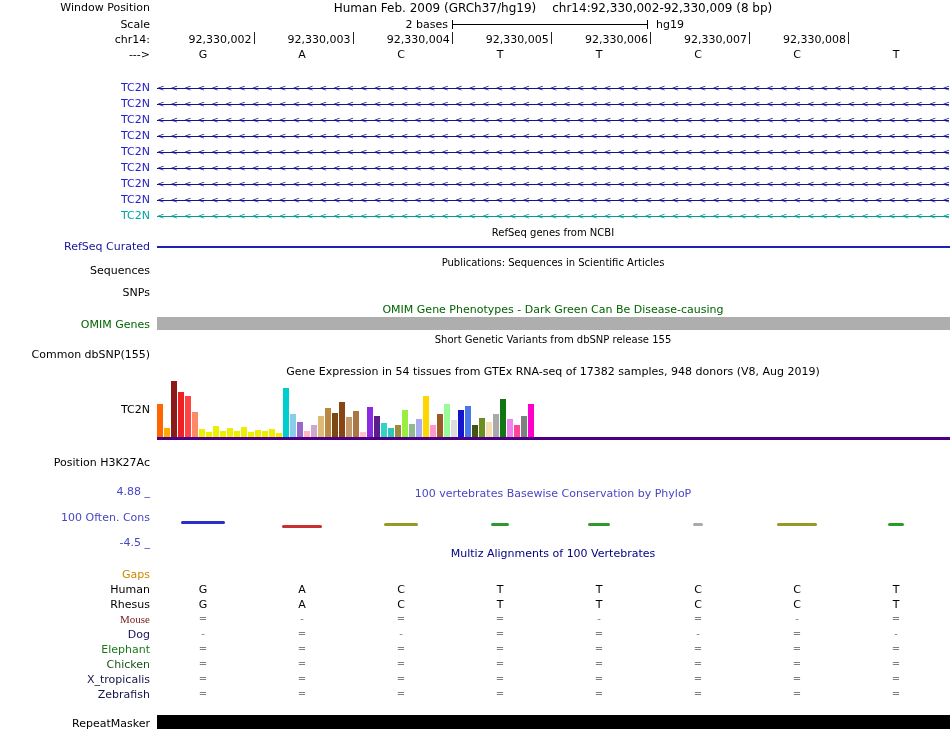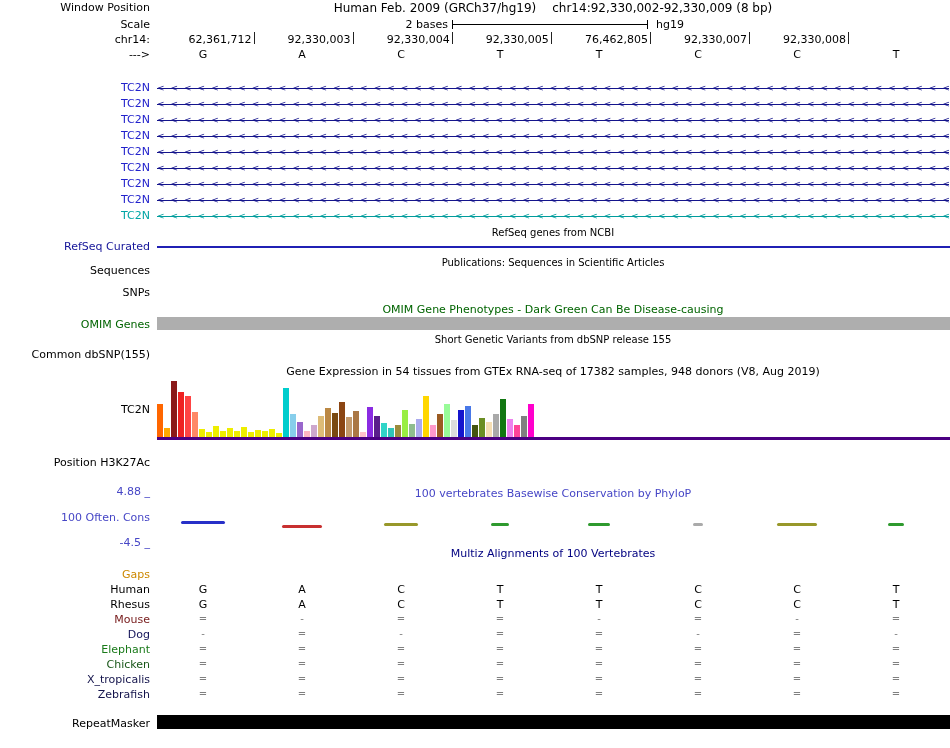--- a/index.html
+++ b/index.html
@@ -229,29 +229,29 @@
     <div style="position: absolute; left: 903.18px; top: 13px; width: 1px; height: 7px; background: rgb(200, 200, 200); z-index: -1;"></div>
     <div style="position: absolute; left: 914.19px; top: 0px; width: 1px; height: 7px; background: rgb(181, 181, 181); z-index: -1;"></div>
     <div style="position: absolute; left: 914.19px; top: 13px; width: 1px; height: 7px; background: rgb(200, 200, 200); z-index: -1;"></div>
     <div style="position: absolute; left: 925.2px; top: 0px; width: 1px; height: 7px; background: rgb(181, 181, 181); z-index: -1;"></div>
     <div style="position: absolute; left: 925.2px; top: 13px; width: 1px; height: 7px; background: rgb(200, 200, 200); z-index: -1;"></div>
     <div style="position: absolute; left: 936.21px; top: 0px; width: 1px; height: 7px; background: rgb(181, 181, 181); z-index: -1;"></div>
     <div style="position: absolute; left: 936.21px; top: 13px; width: 1px; height: 7px; background: rgb(200, 200, 200); z-index: -1;"></div>
     <div style="position: absolute; left: 947.22px; top: 0px; width: 1px; height: 7px; background: rgb(181, 181, 181); z-index: -1;"></div>
     <div style="position: absolute; left: 947.22px; top: 13px; width: 1px; height: 7px; background: rgb(200, 200, 200); z-index: -1;"></div>
     <div style="position: absolute; left: 253.5px; top: 32px; width: 1px; height: 12px; background: rgb(34, 34, 34);"></div>
-    <div style="position: absolute; left: 158.5px; top: 33px; width: 93px; text-align: right; font-size: 11px;">62,361,712</div>
+    <div style="position: absolute; left: 158.5px; top: 33px; width: 93px; text-align: right; font-size: 11px;">92,330,002</div>
     <div style="position: absolute; left: 352.6px; top: 32px; width: 1px; height: 12px; background: rgb(34, 34, 34);"></div>
     <div style="position: absolute; left: 257.6px; top: 33px; width: 93px; text-align: right; font-size: 11px;">92,330,003</div>
     <div style="position: absolute; left: 451.7px; top: 32px; width: 1px; height: 12px; background: rgb(34, 34, 34);"></div>
     <div style="position: absolute; left: 356.7px; top: 33px; width: 93px; text-align: right; font-size: 11px;">92,330,004</div>
     <div style="position: absolute; left: 550.8px; top: 32px; width: 1px; height: 12px; background: rgb(34, 34, 34);"></div>
     <div style="position: absolute; left: 455.8px; top: 33px; width: 93px; text-align: right; font-size: 11px;">92,330,005</div>
     <div style="position: absolute; left: 649.9px; top: 32px; width: 1px; height: 12px; background: rgb(34, 34, 34);"></div>
-    <div style="position: absolute; left: 554.9px; top: 33px; width: 93px; text-align: right; font-size: 11px;">76,462,805</div>
+    <div style="position: absolute; left: 554.9px; top: 33px; width: 93px; text-align: right; font-size: 11px;">92,330,006</div>
     <div style="position: absolute; left: 749px; top: 32px; width: 1px; height: 12px; background: rgb(34, 34, 34);"></div>
     <div style="position: absolute; left: 654px; top: 33px; width: 93px; text-align: right; font-size: 11px;">92,330,007</div>
     <div style="position: absolute; left: 848.1px; top: 32px; width: 1px; height: 12px; background: rgb(34, 34, 34);"></div>
     <div style="position: absolute; left: 753.1px; top: 33px; width: 93px; text-align: right; font-size: 11px;">92,330,008</div>
     <div style="position: absolute; left: 193px; top: 48px; width: 20px; text-align: center; font-size: 11px;">G</div>
     <div style="position: absolute; left: 292px; top: 48px; width: 20px; text-align: center; font-size: 11px;">A</div>
     <div style="position: absolute; left: 391px; top: 48px; width: 20px; text-align: center; font-size: 11px;">C</div>
     <div style="position: absolute; left: 490px; top: 48px; width: 20px; text-align: center; font-size: 11px;">T</div>
     <div style="position: absolute; left: 589px; top: 48px; width: 20px; text-align: center; font-size: 11px;">T</div>
     <div style="position: absolute; left: 688px; top: 48px; width: 20px; text-align: center; font-size: 11px;">C</div>
@@ -376,21 +376,21 @@
     <div style="position: absolute; left: 886px; top: 583px; width: 20px; text-align: center; font-size: 11px; color: rgb(0, 0, 0);">T</div>
     <div style="position: absolute; left: 0px; top: 598px; width: 150px; text-align: right; font-size: 11px; color: rgb(0, 0, 0);">Rhesus</div>
     <div style="position: absolute; left: 193px; top: 598px; width: 20px; text-align: center; font-size: 11px; color: rgb(0, 0, 0);">G</div>
     <div style="position: absolute; left: 292px; top: 598px; width: 20px; text-align: center; font-size: 11px; color: rgb(0, 0, 0);">A</div>
     <div style="position: absolute; left: 391px; top: 598px; width: 20px; text-align: center; font-size: 11px; color: rgb(0, 0, 0);">C</div>
     <div style="position: absolute; left: 490px; top: 598px; width: 20px; text-align: center; font-size: 11px; color: rgb(0, 0, 0);">T</div>
     <div style="position: absolute; left: 589px; top: 598px; width: 20px; text-align: center; font-size: 11px; color: rgb(0, 0, 0);">T</div>
     <div style="position: absolute; left: 688px; top: 598px; width: 20px; text-align: center; font-size: 11px; color: rgb(0, 0, 0);">C</div>
     <div style="position: absolute; left: 787px; top: 598px; width: 20px; text-align: center; font-size: 11px; color: rgb(0, 0, 0);">C</div>
     <div style="position: absolute; left: 886px; top: 598px; width: 20px; text-align: center; font-size: 11px; color: rgb(0, 0, 0);">T</div>
-    <div style="position: absolute; left: 0px; top: 613px; width: 150px; text-align: right; font-size: 11px; color: rgb(122, 32, 32);">Mouse</div>
+    <div style="position: absolute; left: 0px; top: 613px; width: 150px; text-align: right; font-size: 11px; color: rgb(122, 32, 32); font-family: Liberation Serif, serif;">Mouse</div>
     <div style="position: absolute; left: 193px; top: 613px; width: 20px; text-align: center; font-size: 10px; color: rgb(128, 128, 128);">=</div>
     <div style="position: absolute; left: 292px; top: 613px; width: 20px; text-align: center; font-size: 10px; color: rgb(128, 128, 128);">-</div>
     <div style="position: absolute; left: 391px; top: 613px; width: 20px; text-align: center; font-size: 10px; color: rgb(128, 128, 128);">=</div>
     <div style="position: absolute; left: 490px; top: 613px; width: 20px; text-align: center; font-size: 10px; color: rgb(128, 128, 128);">=</div>
     <div style="position: absolute; left: 589px; top: 613px; width: 20px; text-align: center; font-size: 10px; color: rgb(128, 128, 128);">-</div>
     <div style="position: absolute; left: 688px; top: 613px; width: 20px; text-align: center; font-size: 10px; color: rgb(128, 128, 128);">=</div>
     <div style="position: absolute; left: 787px; top: 613px; width: 20px; text-align: center; font-size: 10px; color: rgb(128, 128, 128);">-</div>
     <div style="position: absolute; left: 886px; top: 613px; width: 20px; text-align: center; font-size: 10px; color: rgb(128, 128, 128);">=</div>
     <div style="position: absolute; left: 0px; top: 628px; width: 150px; text-align: right; font-size: 11px; color: rgb(20, 20, 90);">Dog</div>
     <div style="position: absolute; left: 193px; top: 628px; width: 20px; text-align: center; font-size: 10px; color: rgb(128, 128, 128);">-</div>

